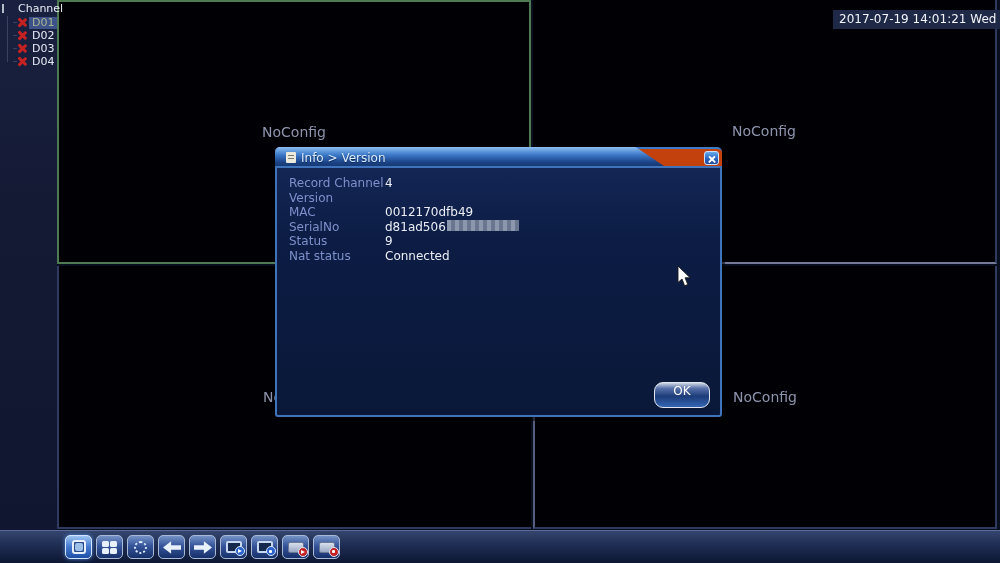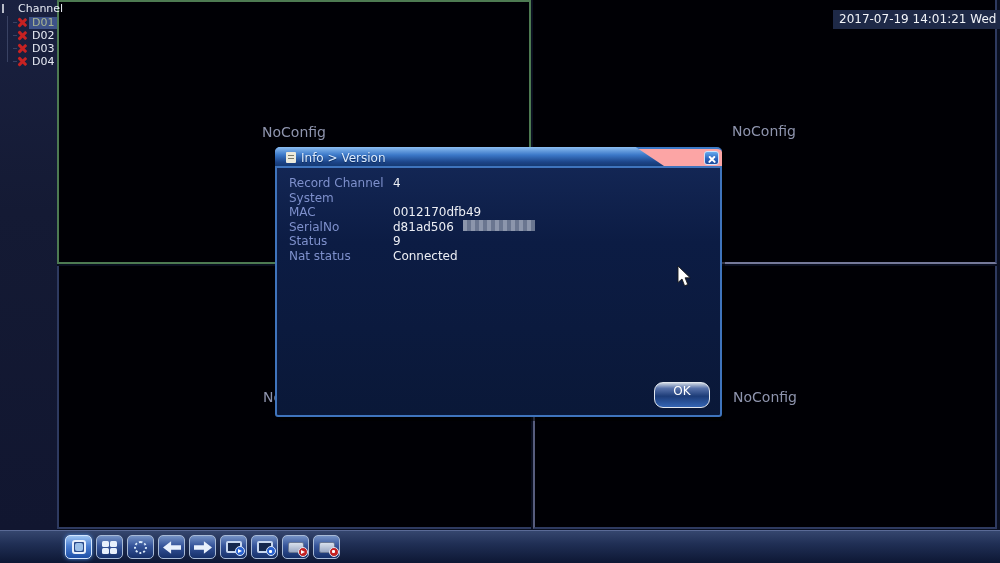--- a/index.html
+++ b/index.html
@@ -39,42 +39,42 @@
   .noconfig { position:absolute; left:50%; top:50%; transform:translate(-50%,-50%);
     color:#8e94ae; font-size:14px; }
 
   
   .clock { position:absolute; left:833px; top:10px; height:19px; line-height:17px;
     background:#1e2947; color:#f2f4f8; font-size:12px; padding:1px 6px; white-space:nowrap; }
 
   
   .dialog { position:absolute; left:275px; top:147px; width:447px; height:270px;
     box-shadow:3px 4px 0 rgba(0,0,0,.55); }
-  .dlg-titlebar { position:relative; height:19px; background:#fca5a5;
+  .dlg-titlebar { position:relative; height:19px; background:#c2410c;
     border-top:2px solid #3d7ac8; border-radius:5px 5px 0 0; }
   .dlg-tab { position:absolute; left:0; top:-2px; width:392px; height:21px;
     background:linear-gradient(180deg,#8cbef2 0%,#3b78c8 38%,#1c4488 72%,#123468 100%);
     clip-path:polygon(0 0,92% 0,100% 100%,0 100%); border-radius:5px 0 0 0;
     display:flex; align-items:center; gap:5px; padding-left:11px; }
   .dlg-title { color:#dcecff; font-size:12px; text-shadow:0 1px 1px #0a2a5a; }
   .note-icon { width:10px; height:11px; background:#eceadb; border-radius:1px; position:relative; }
   .note-icon::before { content:""; position:absolute; left:2px; top:3px; width:6px; height:1px;
     background:#7a7a6a; box-shadow:0 3px 0 #7a7a6a; }
   .dlg-close { position:absolute; right:3px; top:2px; width:15px; height:14px;
     border:1px solid #cfe2fa; border-radius:3px;
     background:linear-gradient(180deg,#66aaee 0%,#2b66c0 55%,#1c4a9c 100%); cursor:pointer; }
   .dlg-close::before,.dlg-close::after { content:""; position:absolute; left:6px; top:2.5px;
     width:2px; height:8.5px; background:#fff; border-radius:1px; }
   .dlg-close::before { transform:rotate(45deg); } .dlg-close::after { transform:rotate(-45deg); }
   .dlg-body { position:absolute; left:0; top:19px; right:0; bottom:0;
     background:linear-gradient(180deg,#13265ä4 0%,#0c1c44 30%,#0a1838 100%);
     background:linear-gradient(180deg,#132654 0%,#0c1c44 30%,#0a1838 100%);
     border:2px solid #3f74bd; border-radius:0 0 3px 3px; }
   .fields { padding:8px 0 0 12px; }
-  .frow { height:14.6px; line-height:14.6px; font-size:12px; display:flex; white-space:nowrap;gap:8px; }
+  .frow { height:14.6px; line-height:14.6px; font-size:12px; display:flex; white-space:nowrap; }
   .flabel { width:96px; flex:0 0 auto; color:#7e90cc; }
   .fvalue { color:#eceef4; }
   .redact { display:inline-block; vertical-align:-1px; width:72px; height:11px; margin-left:1px;
     background-image:repeating-linear-gradient(90deg,#8c96ac 0 4px,#6a7690 4px 8px),
                      repeating-linear-gradient(0deg,rgba(255,255,255,.18) 0 4px,rgba(0,0,0,.18) 4px 8px); }
   .ok-btn { position:absolute; right:10px; bottom:7px; width:56px; height:26px;
     border:1px solid #e2e7ef; border-radius:9px; color:#fff; font-size:12px;
     text-align:center; line-height:16px; cursor:pointer;
     background:linear-gradient(180deg,#cdd6e2 0%,#5872aa 22%,#1d3c78 55%,#3465b4 100%); }
 
@@ -162,21 +162,21 @@
       </div>
       <div class="dlg-close"></div>
     </div>
     <div class="dlg-body">
       <div class="fields">
           <div class="frow">
             <span class="flabel">Record Channel</span>
             <span class="fvalue">4</span>
           </div>
           <div class="frow">
-            <span class="flabel">System</span>
+            <span class="flabel">Version</span>
           </div>
           <div class="frow">
             <span class="flabel">MAC</span>
             <span class="fvalue">0012170dfb49</span>
           </div>
           <div class="frow">
             <span class="flabel">SerialNo</span>
             <span class="fvalue">d81ad506</span>
             <span class="redact"></span>
           </div>

